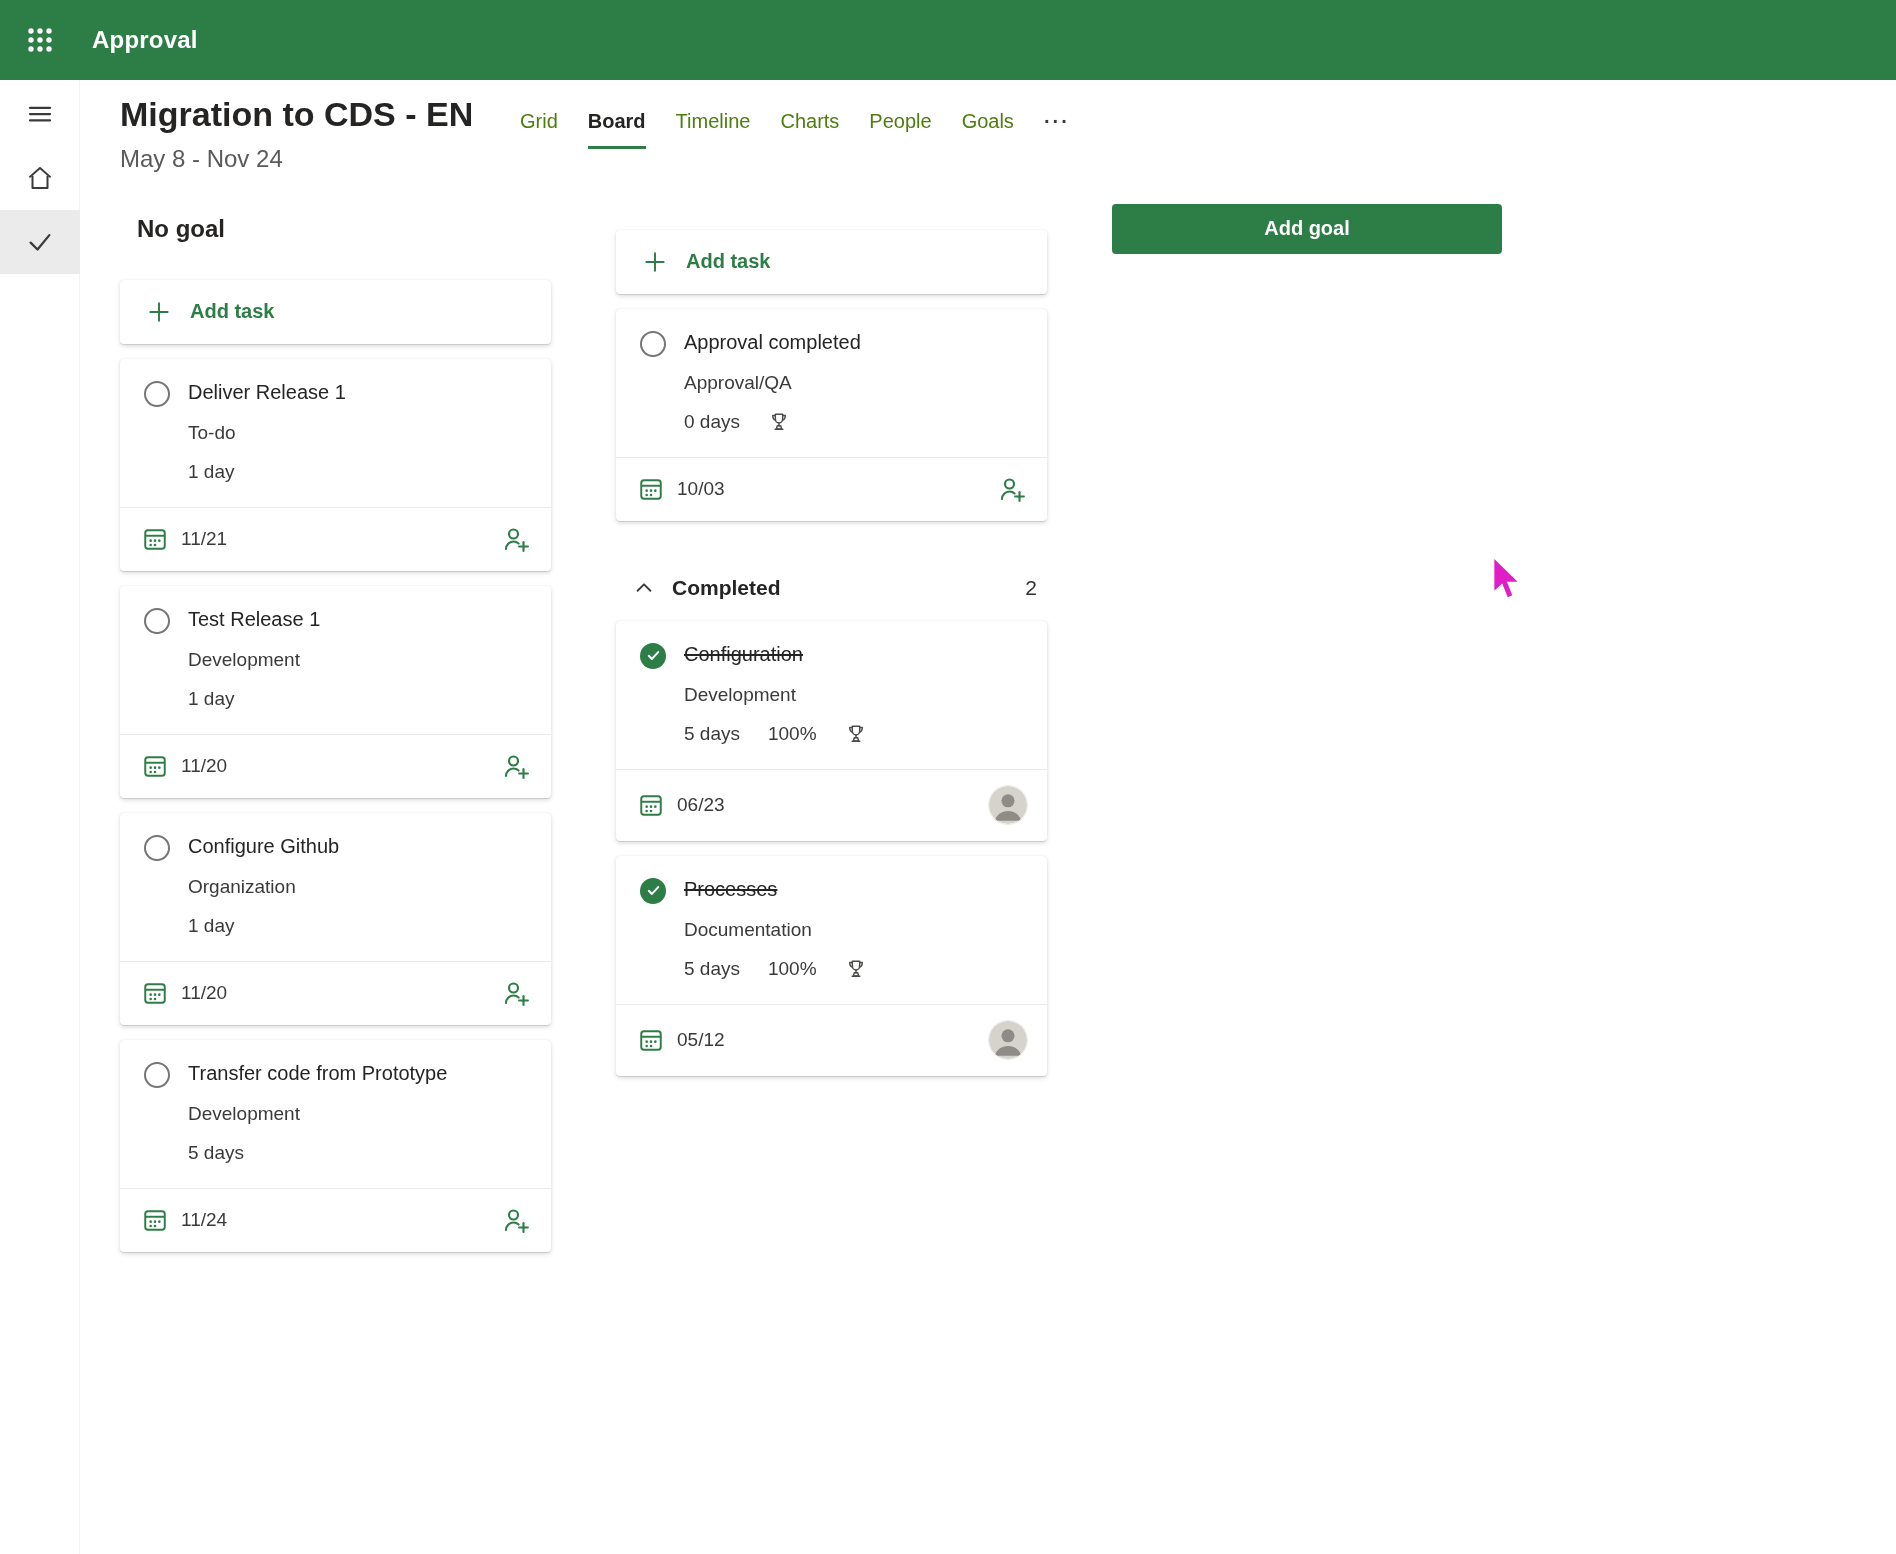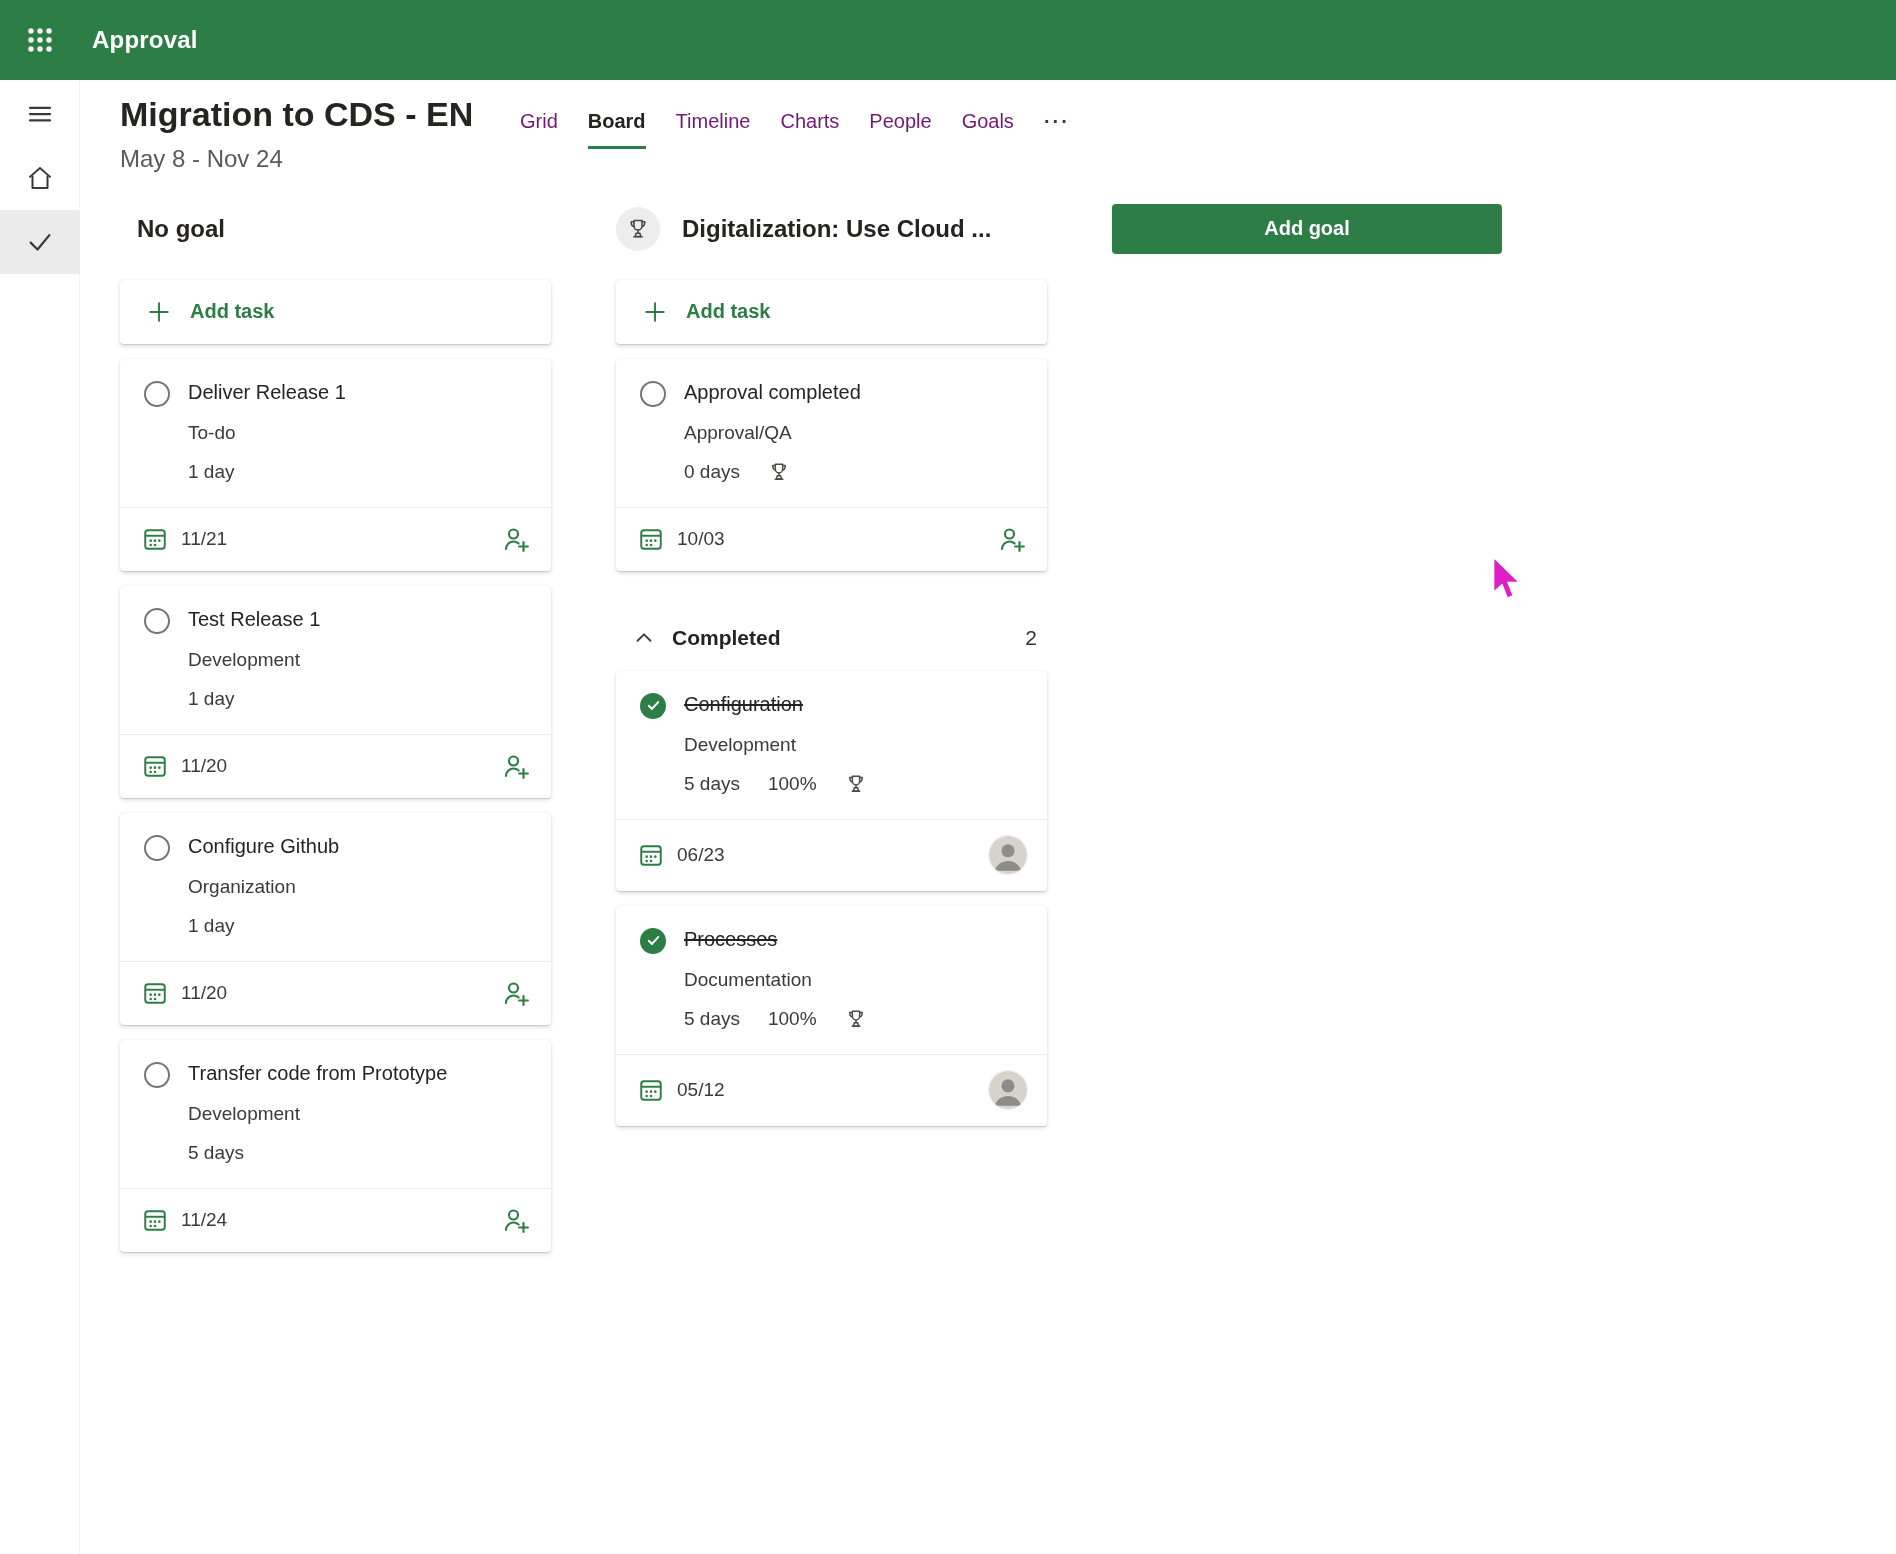--- a/index.html
+++ b/index.html
@@ -18,21 +18,21 @@
   .rail-item.selected { background:#ebebeb; }
 
   
   .main { flex:1; padding:14px 0 0 40px; position:relative; }
   .header-row { display:flex; align-items:flex-start; }
   .title-block { width:400px; }
   .project-title { font-size:34px; font-weight:700; color:#252423; line-height:1.2; }
   .date-range { font-size:24px; color:#5a5a58; margin-top:10px; }
 
   .tabs { display:flex; gap:30px; margin-top:16px; align-items:flex-end; }
-  .tab { font-size:20px; color:#701a75; padding-bottom:16px; cursor:pointer; white-space:nowrap; }
+  .tab { font-size:20px; color:#4d7c0f; padding-bottom:16px; cursor:pointer; white-space:nowrap; }
   .tab.active { font-weight:700; color:#252423; border-bottom:3px solid #2d7d46; padding-bottom:13px; }
   .tab.more { letter-spacing:2px; font-weight:700; color:#3b3a39; }
 
   
   .board { display:flex; gap:65px; margin-top:31px; }
   .col { width:431px; flex:0 0 431px; }
   .col-header { height:50px; display:flex; align-items:center; }
   .col-header .col-title { font-size:24px; font-weight:600; color:#252423; }
   .col-header.no-goal { padding-left:17px; }
   .goal-icon-circle { width:44px; height:44px; border-radius:50%; background:#ededed; display:flex; align-items:center; justify-content:center; margin-right:22px; flex:0 0 44px; }
@@ -277,33 +277,20 @@
                       <line x1="14.5" y1="18" x2="21.5" y2="18"></line>
                   </svg>
                 </span>
               </div>
             </div>
 
           </div>
         </section>
 
         <section class="col">
-          <div class="col-header">
-            <span class="goal-icon-circle">
-              <svg width="24" height="24" viewBox="0 0 24 24" fill="none" stroke="#4a4a48" stroke-width="1.6" stroke-linecap="round" stroke-linejoin="round">
-                <path d="M8 3.5h8v5.5a4 4 0 0 1-8 0V3.5z"></path>
-                <path d="M8 4.8H5.2c0 3 1.2 4.6 2.9 5"></path>
-                <path d="M16 4.8h2.8c0 3-1.2 4.6-2.9 5"></path>
-                <line x1="12" y1="13" x2="12" y2="16.2"></line>
-                <path d="M9.2 19.5l.9-3.3h3.8l.9 3.3z"></path>
-                <line x1="7.8" y1="19.8" x2="16.2" y2="19.8"></line>
-              </svg>
-            </span>
-            <span class="col-title">Digitalization: Use Cloud ...</span>
-          </div>
           <div class="cards">
 
             <div class="card add-task-card">
               <svg width="26" height="26" viewBox="0 0 24 24" fill="none" stroke="#2d7d46" stroke-width="1.8" stroke-linecap="round">
                 <line x1="12" y1="4" x2="12" y2="20"></line>
                   <line x1="4" y1="12" x2="20" y2="12"></line>
               </svg>
               <span class="add-task-label">Add task</span>
             </div>
 

